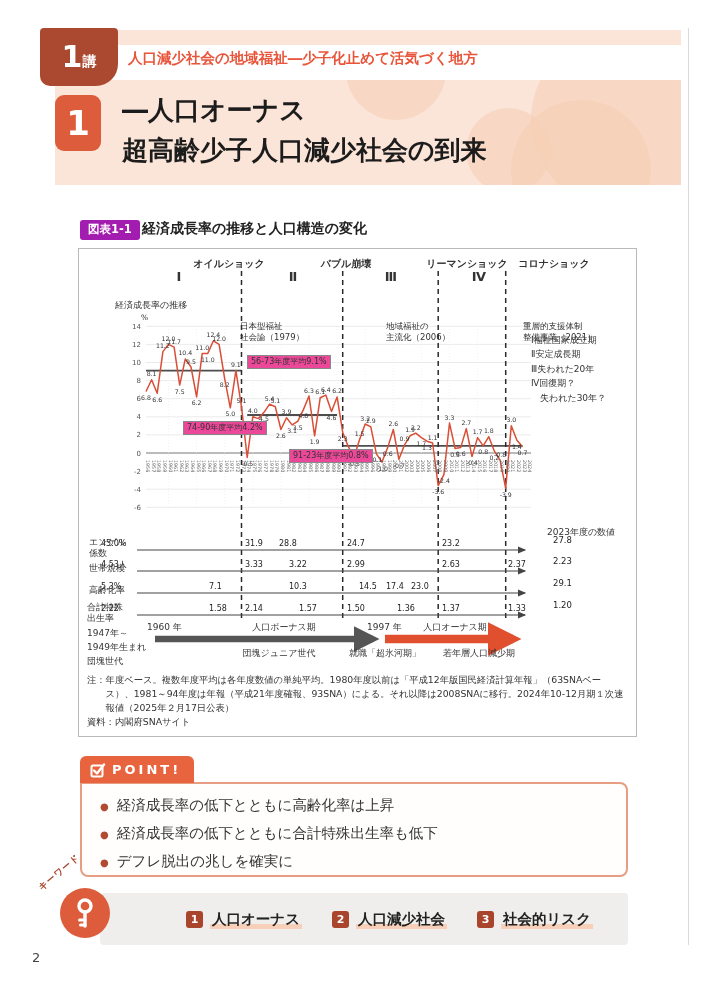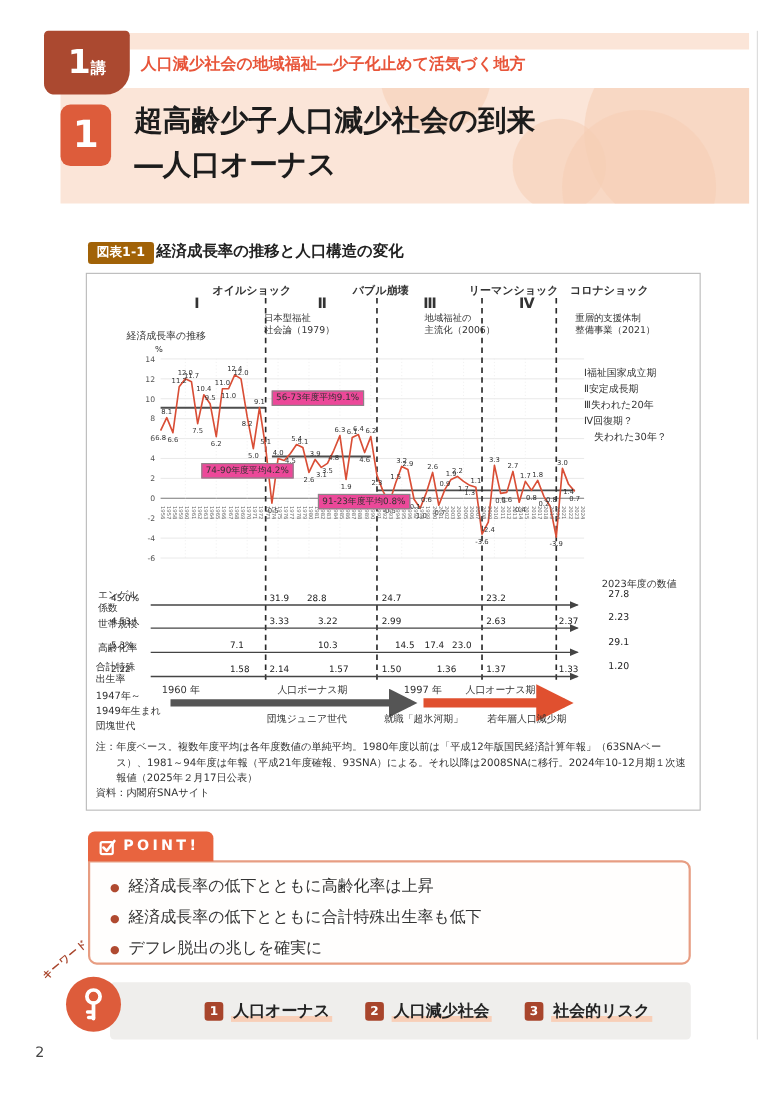--- a/index.html
+++ b/index.html
@@ -12,28 +12,28 @@
   .lecture-badge .num{font-size:30px;font-weight:bold;line-height:1;}
   .lecture-badge .suf{font-size:14px;font-weight:bold;margin-top:10px;}
   .top-strip{left:118px;top:30px;width:563px;height:15px;background:#fbe5d8;}
   .subtitle{left:128px;top:49px;font-size:14.5px;font-weight:bold;color:#e8553a;}
   .title-band{left:55px;top:80px;width:626px;height:105px;background:#fbe5d8;overflow:hidden;}
   .blob{position:absolute;background:#f5cdb4;border-radius:50%;opacity:.55;}
   .sec-badge{left:55px;top:95px;width:46px;height:56px;background:#dd5c3b;border-radius:9px;
     color:#fff;font-size:34px;font-weight:bold;display:flex;align-items:center;justify-content:center;z-index:3;}
   .page-title{left:122px;top:90px;font-size:26px;font-weight:bold;color:#1c1c1c;line-height:1.55;z-index:3;}
   
-  .fig-chip{left:80px;top:220px;background:#a16207;color:#fff;font-size:11.5px;font-weight:bold;
+  .fig-chip{left:80px;top:220px;background:#a21caf;color:#fff;font-size:11.5px;font-weight:bold;
     padding:2px 8px 3px;border-radius:3px;}
   .fig-title{left:142px;top:220px;font-size:14px;font-weight:bold;color:#222;}
   .fig-box{left:78px;top:248px;width:557px;height:487px;border:1px solid #b9b9b9;background:#fff;}
   .fig-box .abs{position:absolute;}
   .era{font-size:10px;font-weight:bold;color:#333;transform:translateX(-50%);white-space:nowrap;}
   .roman{font-size:13px;font-weight:bold;color:#333;transform:translateX(-50%);}
-  .anno{font-size:8.5px;color:#333;line-height:1.35;white-space:nowrap;}
+  .anno{font-size:8.5px;color:#333;line-height:1.35;white-space:nowrap;margin-top:36px;}
   .axis-cap{font-size:9px;color:#333;margin-left:16px;}
   .avgbox{font-size:8px;color:#333;border:1px solid #888;background:#ec4899;padding:0 3px;white-space:nowrap;line-height:1.5;}
   .rlegend{left:452px;width:102px;font-size:9px;color:#333;line-height:1.6;}
   .ratio{left:452px;width:102px;font-size:9.5px;color:#333;text-align:center;}
   .ratio .frac{display:inline-block;border-bottom:1.5px solid #444;padding:0 6px 3px;}
   .ratio .bot{text-align:left;margin-top:3px;line-height:1.4;}
   .rnote{left:452px;width:102px;font-size:9.5px;color:#333;line-height:1.4;}
   .rowlab{font-size:9px;color:#333;line-height:1.25;}
   .tl{font-size:9px;color:#333;white-space:nowrap;}
   .ctr{transform:translateX(-50%);}
@@ -71,22 +71,22 @@
 <div class="abs top-strip"></div>
 <div class="abs subtitle">人口減少社会の地域福祉―少子化止めて活気づく地方</div>
 <div class="abs title-band">
   <div class="blob" style="right:-30px;top:-50px;width:180px;height:180px;"></div>
   <div class="blob" style="right:130px;top:28px;width:85px;height:85px;"></div>
   <div class="blob" style="right:30px;bottom:-55px;width:140px;height:140px;"></div>
   <div class="blob" style="right:235px;top:-60px;width:100px;height:100px;"></div>
 </div>
 <div class="abs sec-badge">1</div>
 <div class="abs page-title">
+  <div>―人口オーナス</div>
   <div>超高齢少子人口減少社会の到来</div>
-  <div>―人口オーナス</div>
 </div>
 
 <div class="abs fig-chip">図表1-1</div>
 <div class="abs fig-title">経済成長率の推移と人口構造の変化</div>
 
 <div class="abs fig-box">
   <svg id="chart-svg" width="557" height="420" viewBox="0 0 557 420" style="position:absolute;left:0;top:0;">
       <defs>
         <marker id="ah" markerWidth="9" markerHeight="8" refX="6" refY="3" orient="auto">
           <path d="M0,0L7,3L0,6Z" fill="#444"></path>

